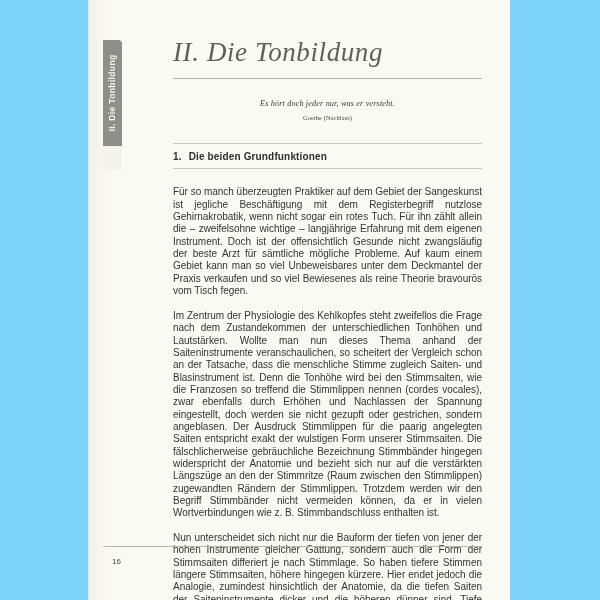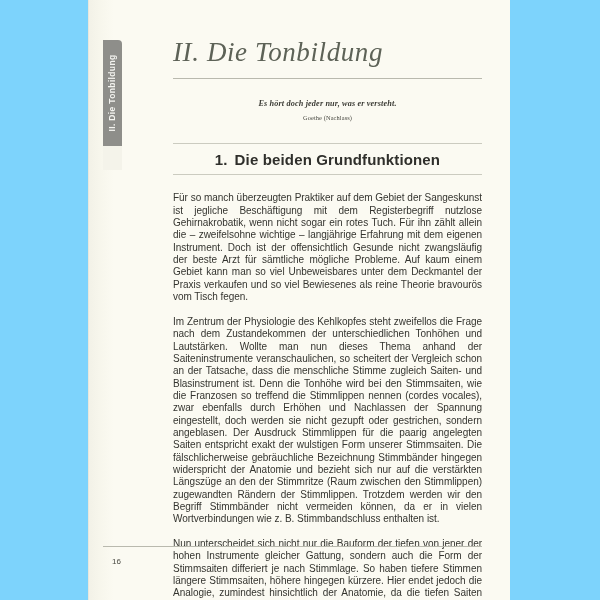--- a/index.html
+++ b/index.html
@@ -124,43 +124,43 @@
   }
 
   
   #epigraph {
     margin-top: 20px;
     text-align: center;
   }
   #epigraph-quote {
     font-family: "Liberation Serif", serif;
     font-style: italic;
-    font-weight: bold;
+    font-weight: normal;
     font-size: 8.2px;
     color: #3b3b35;
     letter-spacing: 0.15px;
   }
   #epigraph-source {
     margin-top: 6px;
     font-family: "Liberation Serif", serif;
     font-size: 6.4px;
     color: #4a4a43;
     letter-spacing: 0.1px;
   }
 
   
   #rule-above-section {
     margin-top: 22px;
   }
   #section-heading {
     padding: 7px 0 6px 0;
-    text-align: center;
+    text-align: left;
     font-family: "Liberation Sans", sans-serif;
     font-weight: bold;
-    font-size: 15px;
+    font-size: 10px;
     color: #2f2f2b;
     letter-spacing: 0.15px;
   }
   #section-heading .num {
     margin-right: 7px;
   }
   #rule-below-section { }
 
   
   #body-text {

